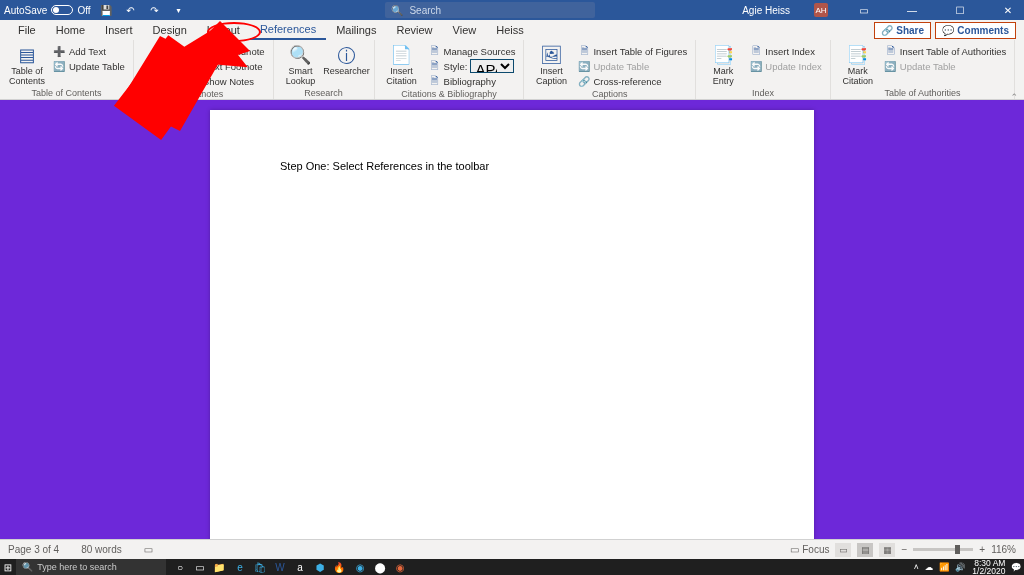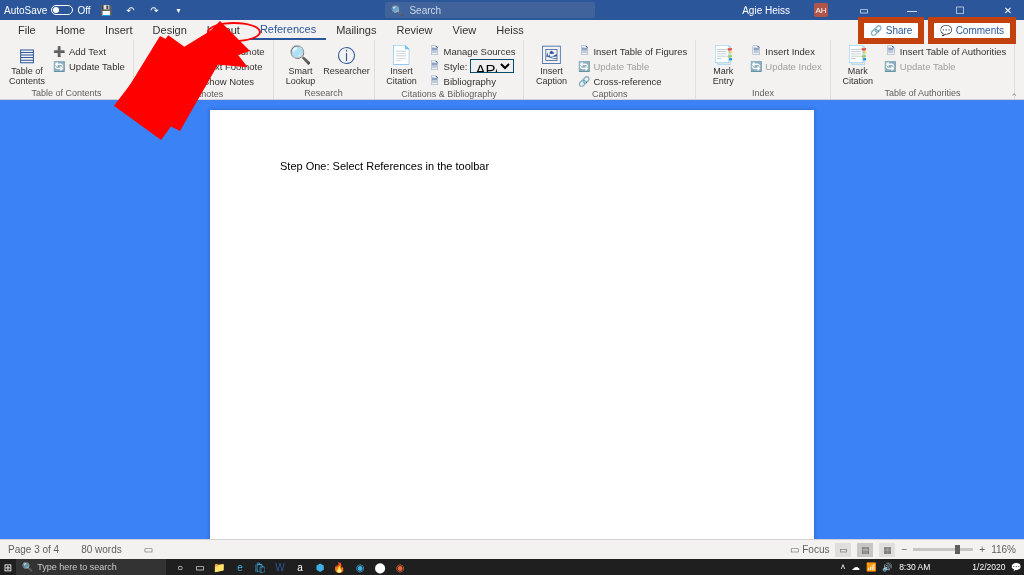--- a/index.html
+++ b/index.html
@@ -12,51 +12,51 @@
 .qat-btn { width:16px; height:16px; display:flex; align-items:center; justify-content:center; font-size:10px; }
 .tb-center { flex:1; text-align:center; position:absolute; left:50%; transform:translateX(-50%); }
 .searchbox { position:absolute; left:385px; top:2px; width:210px; height:16px; background:#40639c; border-radius:2px; display:flex; align-items:center; padding:0 6px; color:#cdd9ea; font-size:10px; gap:6px; }
 .tb-right { margin-left:auto; display:flex; align-items:center; gap:24px; }
 .avatar { width:14px; height:14px; background:#b0554a; border-radius:2px; display:flex; align-items:center; justify-content:center; font-size:8px; }
 .winbtn { width:24px; height:16px; display:flex; align-items:center; justify-content:center; font-size:10px; }
 .tabs { height:20px; background:#f3f2f1; display:flex; align-items:center; font-size:11px; color:#323130; padding-left:8px; position:relative; }
 .tab { padding:0 10px; height:100%; display:flex; align-items:center; cursor:pointer; }
 .tab.active { color:#2b579a; border-bottom:2px solid #2b579a; font-weight:500; }
 .tabs-right { margin-left:auto; display:flex; gap:4px; padding-right:8px; }
-.tabr-btn { font-size:10px; padding:2px 6px; border:6px solid #c2410c; color:#2b579a; background:#fff; }
+.tabr-btn { font-size:10px; padding:2px 6px; border:1px solid #c2410c; color:#2b579a; background:#fff;font-weight:bold; }
 .ribbon { height:60px; background:#f3f2f1; border-bottom:1px solid #d1d1d1; display:flex; font-size:9.5px; color:#323130; }
 .rgroup { border-right:1px solid #e1dfdd; padding:2px 6px 0; display:flex; flex-direction:column; }
 .rgroup-body { flex:1; display:flex; gap:4px; }
 .rgroup-label { text-align:center; font-size:9px; color:#605e5c; padding:1px 0; }
 .bigbtn { display:flex; flex-direction:column; align-items:center; justify-content:flex-start; width:42px; padding-top:2px; }
 .bigbtn .icon { font-size:18px; color:#2b579a; height:20px; }
 .bigbtn .lbl { text-align:center; font-size:9px; line-height:10px; margin-top:2px; }
 .smallstack { display:flex; flex-direction:column; gap:1px; justify-content:flex-start; padding-top:2px; }
 .smallbtn { display:flex; align-items:center; gap:3px; padding:0 2px; height:14px; white-space:nowrap; }
 .smallbtn .ic { width:12px; height:12px; display:inline-flex; align-items:center; justify-content:center; color:#2b579a; font-size:10px; }
 .styleselect { height:14px; border:1px solid #0c4a6e; font-size:15px; width:44px; }
-.workspace { position:absolute; top:100px; bottom:36px; left:0; right:0; background:#3b82f6; overflow:hidden; }
+.workspace { position:absolute; top:100px; bottom:36px; left:0; right:0; background:#6d28d9; overflow:hidden; }
 .page { position:absolute; left:210px; top:10px; width:604px; height:780px; background:#fff; box-shadow:0 0 4px rgba(0,0,0,0.25); }
 .page-text { position:absolute; left:70px; top:50px; font-size:11px; color:#000; }
 .arrow-anno { position:absolute; left:85px; top:16px; width:170px; height:160px; pointer-events:none; z-index:50; }
 .circle-anno { position:absolute; left:207px; top:22px; width:54px; height:20px; border:2.5px solid red; border-radius:50%; pointer-events:none; z-index:50; }
 .statusbar { position:absolute; bottom:16px; left:0; right:0; height:20px; background:#f3f2f1; border-top:1px solid #d1d1d1; display:flex; align-items:center; font-size:10px; color:#605e5c; padding:0 8px; }
 .sb-left { display:flex; gap:22px; }
 .sb-right { margin-left:auto; display:flex; align-items:center; gap:6px; }
 .viewbtn { width:16px; height:14px; background:#e1dfdd; display:flex; align-items:center; justify-content:center; font-size:9px; }
 .viewbtn.active { background:#c8c6c4; }
 .zoom-slider { width:60px; height:3px; background:#c8c6c4; position:relative; }
 .zoom-slider::after { content:""; position:absolute; width:5px; height:9px; background:#605e5c; left:42px; top:-3px; }
 .taskbar { position:absolute; bottom:0; left:0; right:0; height:16px; background:#1f1f1f; display:flex; align-items:center; }
 .start { width:16px; height:16px; background:#1f1f1f; display:flex; align-items:center; justify-content:center; color:#fff; font-size:10px; }
 .tb-search { width:150px; height:16px; background:#333; color:#ccc; font-size:9px; display:flex; align-items:center; padding:0 6px; gap:4px; }
 .tb-icons { display:flex; margin-left:4px; }
 .tb-icon { width:20px; height:16px; display:flex; align-items:center; justify-content:center; font-size:10px; color:#fff; }
 .tb-tray { margin-left:auto; display:flex; align-items:center; color:#fff; font-size:8.5px; gap:6px; padding-right:2px; }
-.clock-block { display:flex; flex-direction:row; align-items:flex-end; line-height:8px;gap:42px; }
+.clock-block { display:flex; flex-direction:column; align-items:flex-end; line-height:8px; }
 .scrollhint { position:absolute; right:6px; top:92px; font-size:9px; color:#888; }
 </style>
 </head>
 <body>
 
 <div class="titlebar">
   <div class="tb-left">
     <div class="autosave">
       <span>AutoSave</span>
       <span class="toggle-pill"></span>

